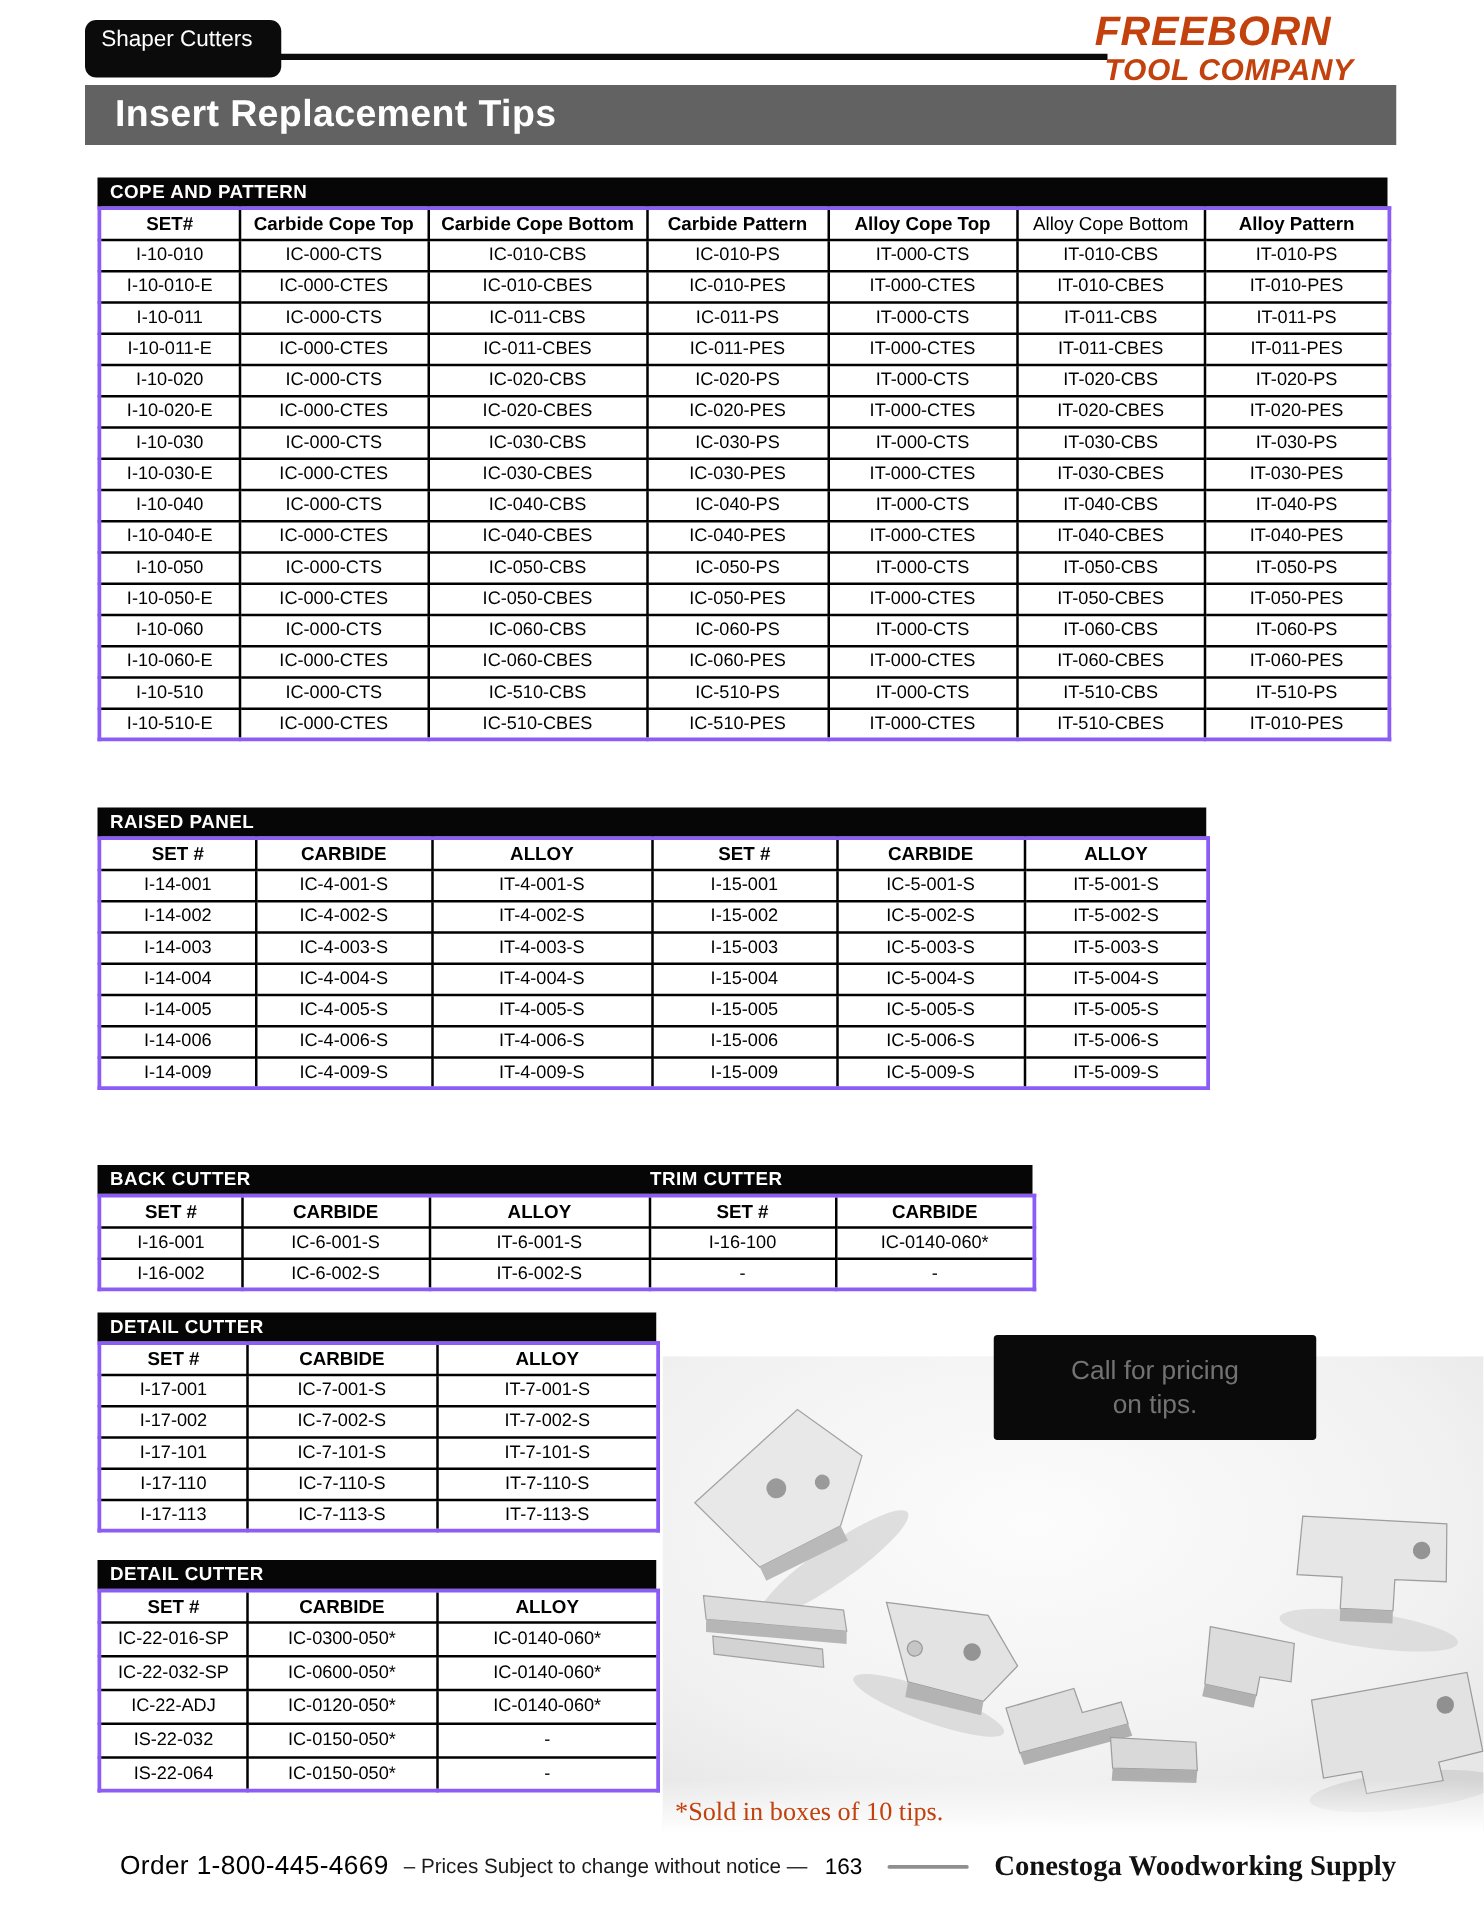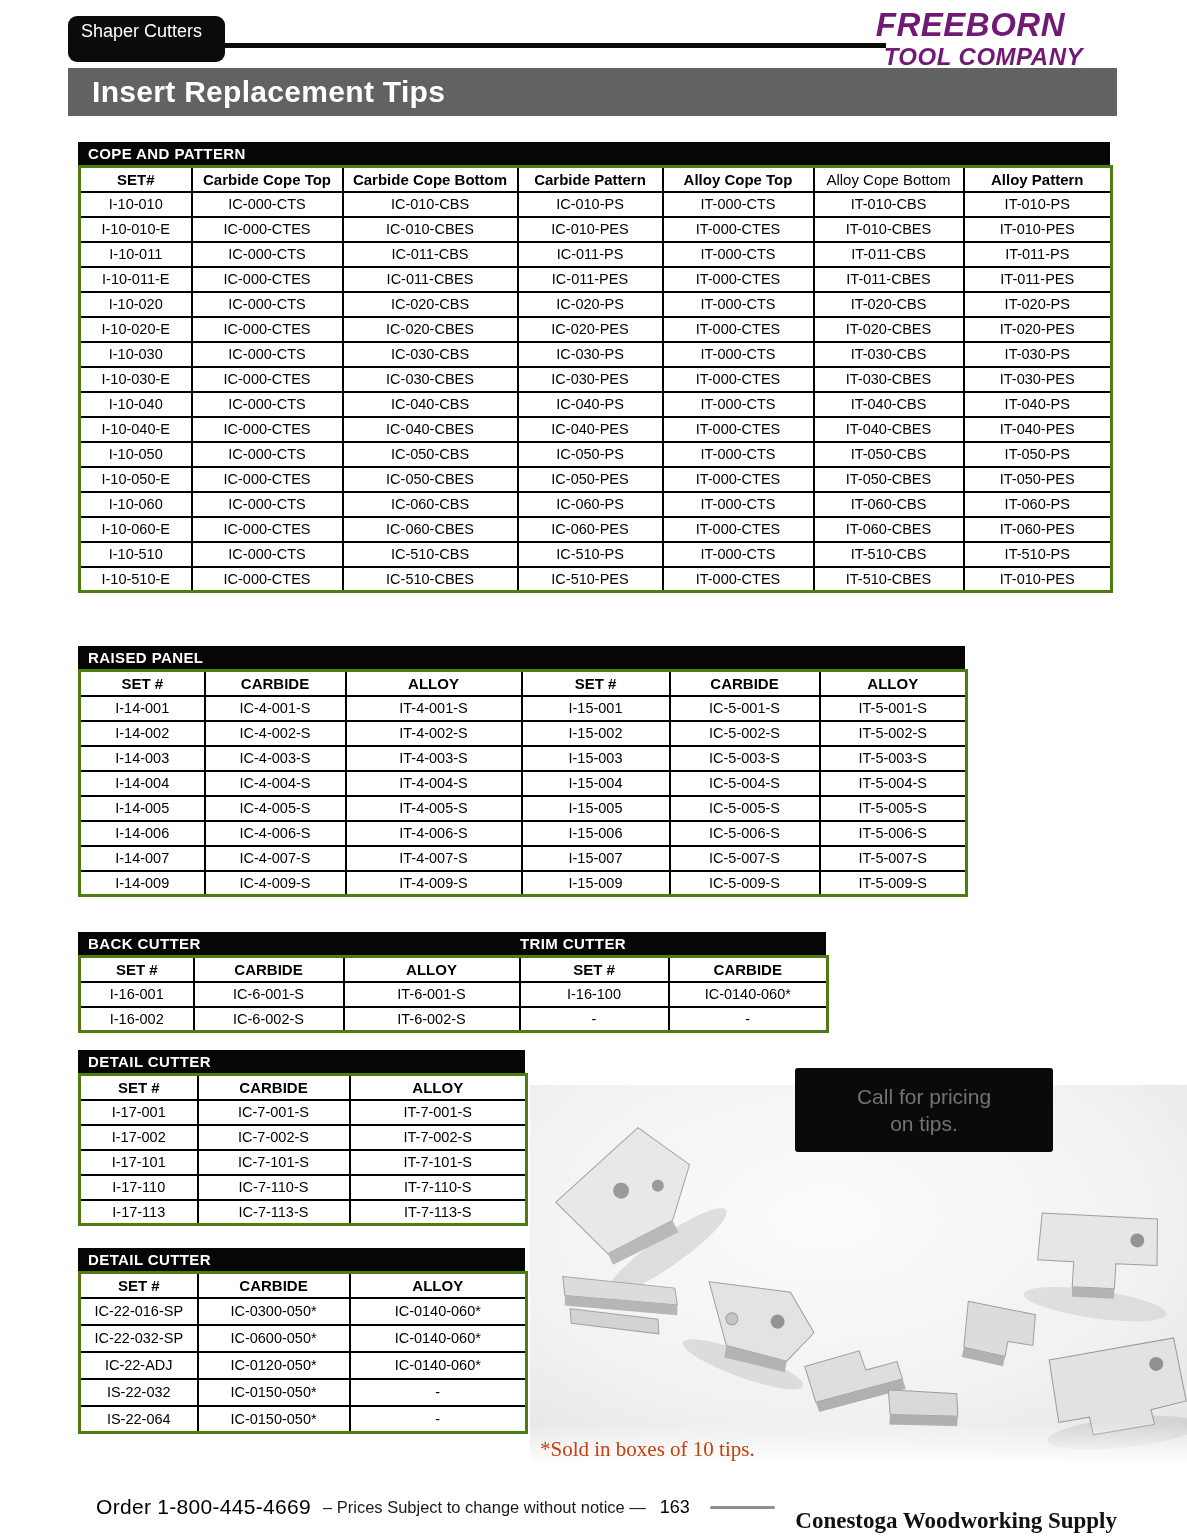--- a/index.html
+++ b/index.html
@@ -9,38 +9,38 @@
     font-family:"Liberation Sans", sans-serif; color:#000; overflow:hidden;
   }
 
   
   .tab {
     position:absolute; left:68px; top:16px; width:157px; height:46px;
     background:#0b0b0b; border-radius:9px; color:#fff;
     font-size:18px; line-height:31px; padding-left:13px;
   }
   .hrule { position:absolute; left:68px; top:43px; width:818px; height:5px; background:#0b0b0b; }
-  .brand { position:absolute; right:104px; top:8px; text-align:right; font-style:italic; font-weight:bold; color:#701a75; }
+  .brand { position:absolute; right:104px; top:8px; text-align:right; font-style:italic; font-weight:bold; color:#c2410c; }
   .brand1 { font-size:33px; letter-spacing:.5px; margin-right:18px; line-height:1.05; }
   .brand2 { font-size:24px; letter-spacing:.5px; line-height:1.05; margin-top:1px; }
 
   .title-banner {
     position:absolute; left:68px; top:68px; width:1049px; height:48px;
     background:#626262; color:#fff; font-size:30px; font-weight:bold;
     line-height:48px; padding-left:24px; letter-spacing:.3px;
   }
 
   
   .tblwrap { position:absolute; }
   .tbanner {
     position:relative; height:23px; line-height:23px; background:#060606; color:#fff;
     font-weight:bold; font-size:15px; padding-left:10px; letter-spacing:.4px;
   }
   .trim-label { position:absolute; left:442px; top:0; }
-  .tblwrap table { border-collapse:collapse; table-layout:fixed; width:100%; border:3px solid #4d7c0f; background:#fff; }
+  .tblwrap table { border-collapse:collapse; table-layout:fixed; width:100%; border:3px solid #8b5cf6; background:#fff; }
   .tblwrap th, .tblwrap td { border:2px solid #000; text-align:center; vertical-align:middle; overflow:hidden; white-space:nowrap; }
   .tblwrap th { height:25px; font-size:15px; font-weight:bold; }
   .tblwrap td { height:25px; font-size:14.5px; }
   #detail2 td { height:27px; }
   #cope th:nth-child(6) { font-weight:normal; }
 
   
   .tips-photo { position:absolute; left:530px; top:1085px; width:657px; height:380px; }
   .callout {
     position:absolute; left:795px; top:1068px; width:258px; height:84px;
@@ -49,21 +49,21 @@
     font-size:21px; line-height:1.3; text-align:center;
   }
   .footnote { position:absolute; left:540px; top:1437px; font-size:21px; color:#c2410c;font-family:Liberation Serif, serif; }
 
   
   .footer { position:absolute; left:66px; right:70px; top:1480px; display:flex; align-items:center; gap:12px; }
   .f-order { font-size:21px; letter-spacing:.3px;margin-left:30px; }
   .f-notice { font-size:16.5px; color:#1a1a1a; }
   .f-page { font-size:18px; margin-left:2px; }
   .f-line { flex:1; height:3px; background:#8f8f8f; border-radius:2px; margin:0 8px; }
-  .f-supplier { font-family:"Liberation Serif", serif; font-size:23px; font-weight:bold; color:#111;margin-top:28px; }
+  .f-supplier { font-family:"Liberation Serif", serif; font-size:23px; font-weight:bold; color:#111; }
 </style>
 </head>
 <body>
 
 <div class="page">
 
   <div class="tab">
     <span>Shaper Cutters</span>
   </div>
   <div class="hrule"></div>
@@ -313,28 +313,20 @@
           </tr>
           <tr>
             <td>I-14-006</td>
             <td>IC-4-006-S</td>
             <td>IT-4-006-S</td>
             <td>I-15-006</td>
             <td>IC-5-006-S</td>
             <td>IT-5-006-S</td>
           </tr>
           <tr>
-            <td>I-14-007</td>
-            <td>IC-4-007-S</td>
-            <td>IT-4-007-S</td>
-            <td>I-15-007</td>
-            <td>IC-5-007-S</td>
-            <td>IT-5-007-S</td>
-          </tr>
-          <tr>
             <td>I-14-009</td>
             <td>IC-4-009-S</td>
             <td>IT-4-009-S</td>
             <td>I-15-009</td>
             <td>IC-5-009-S</td>
             <td>IT-5-009-S</td>
           </tr>
         </tbody>
       </table>
     </section>

